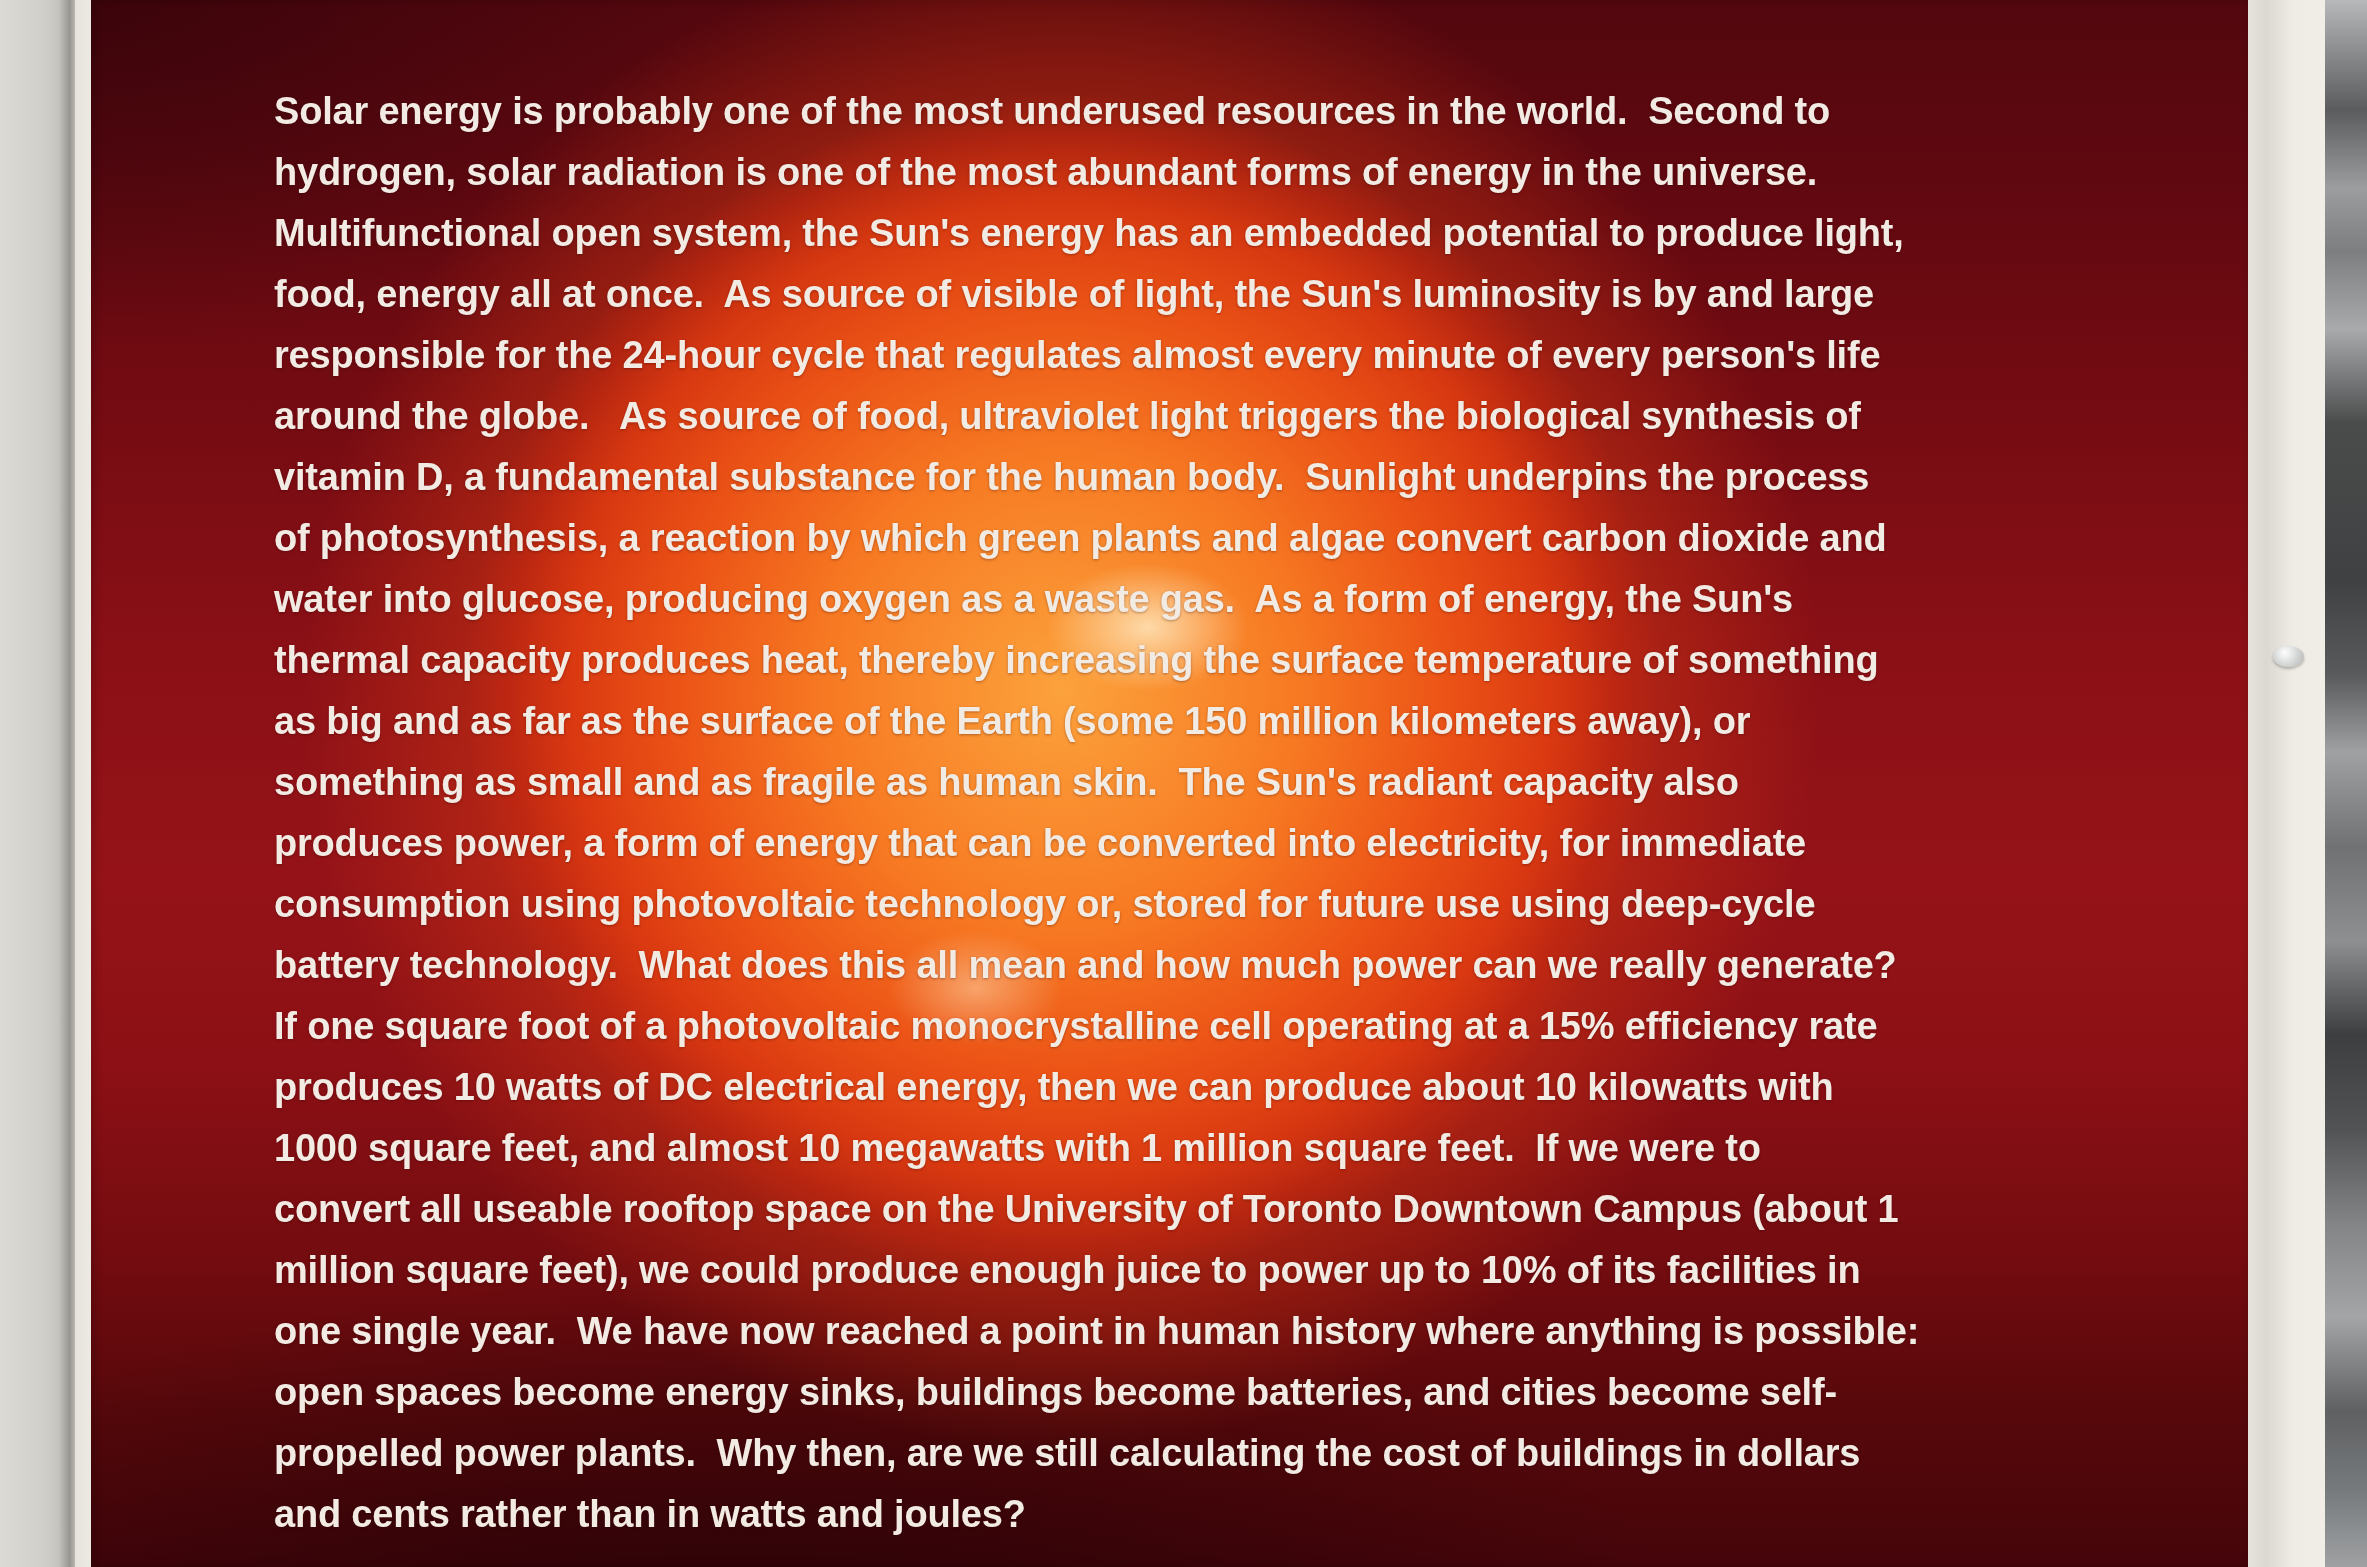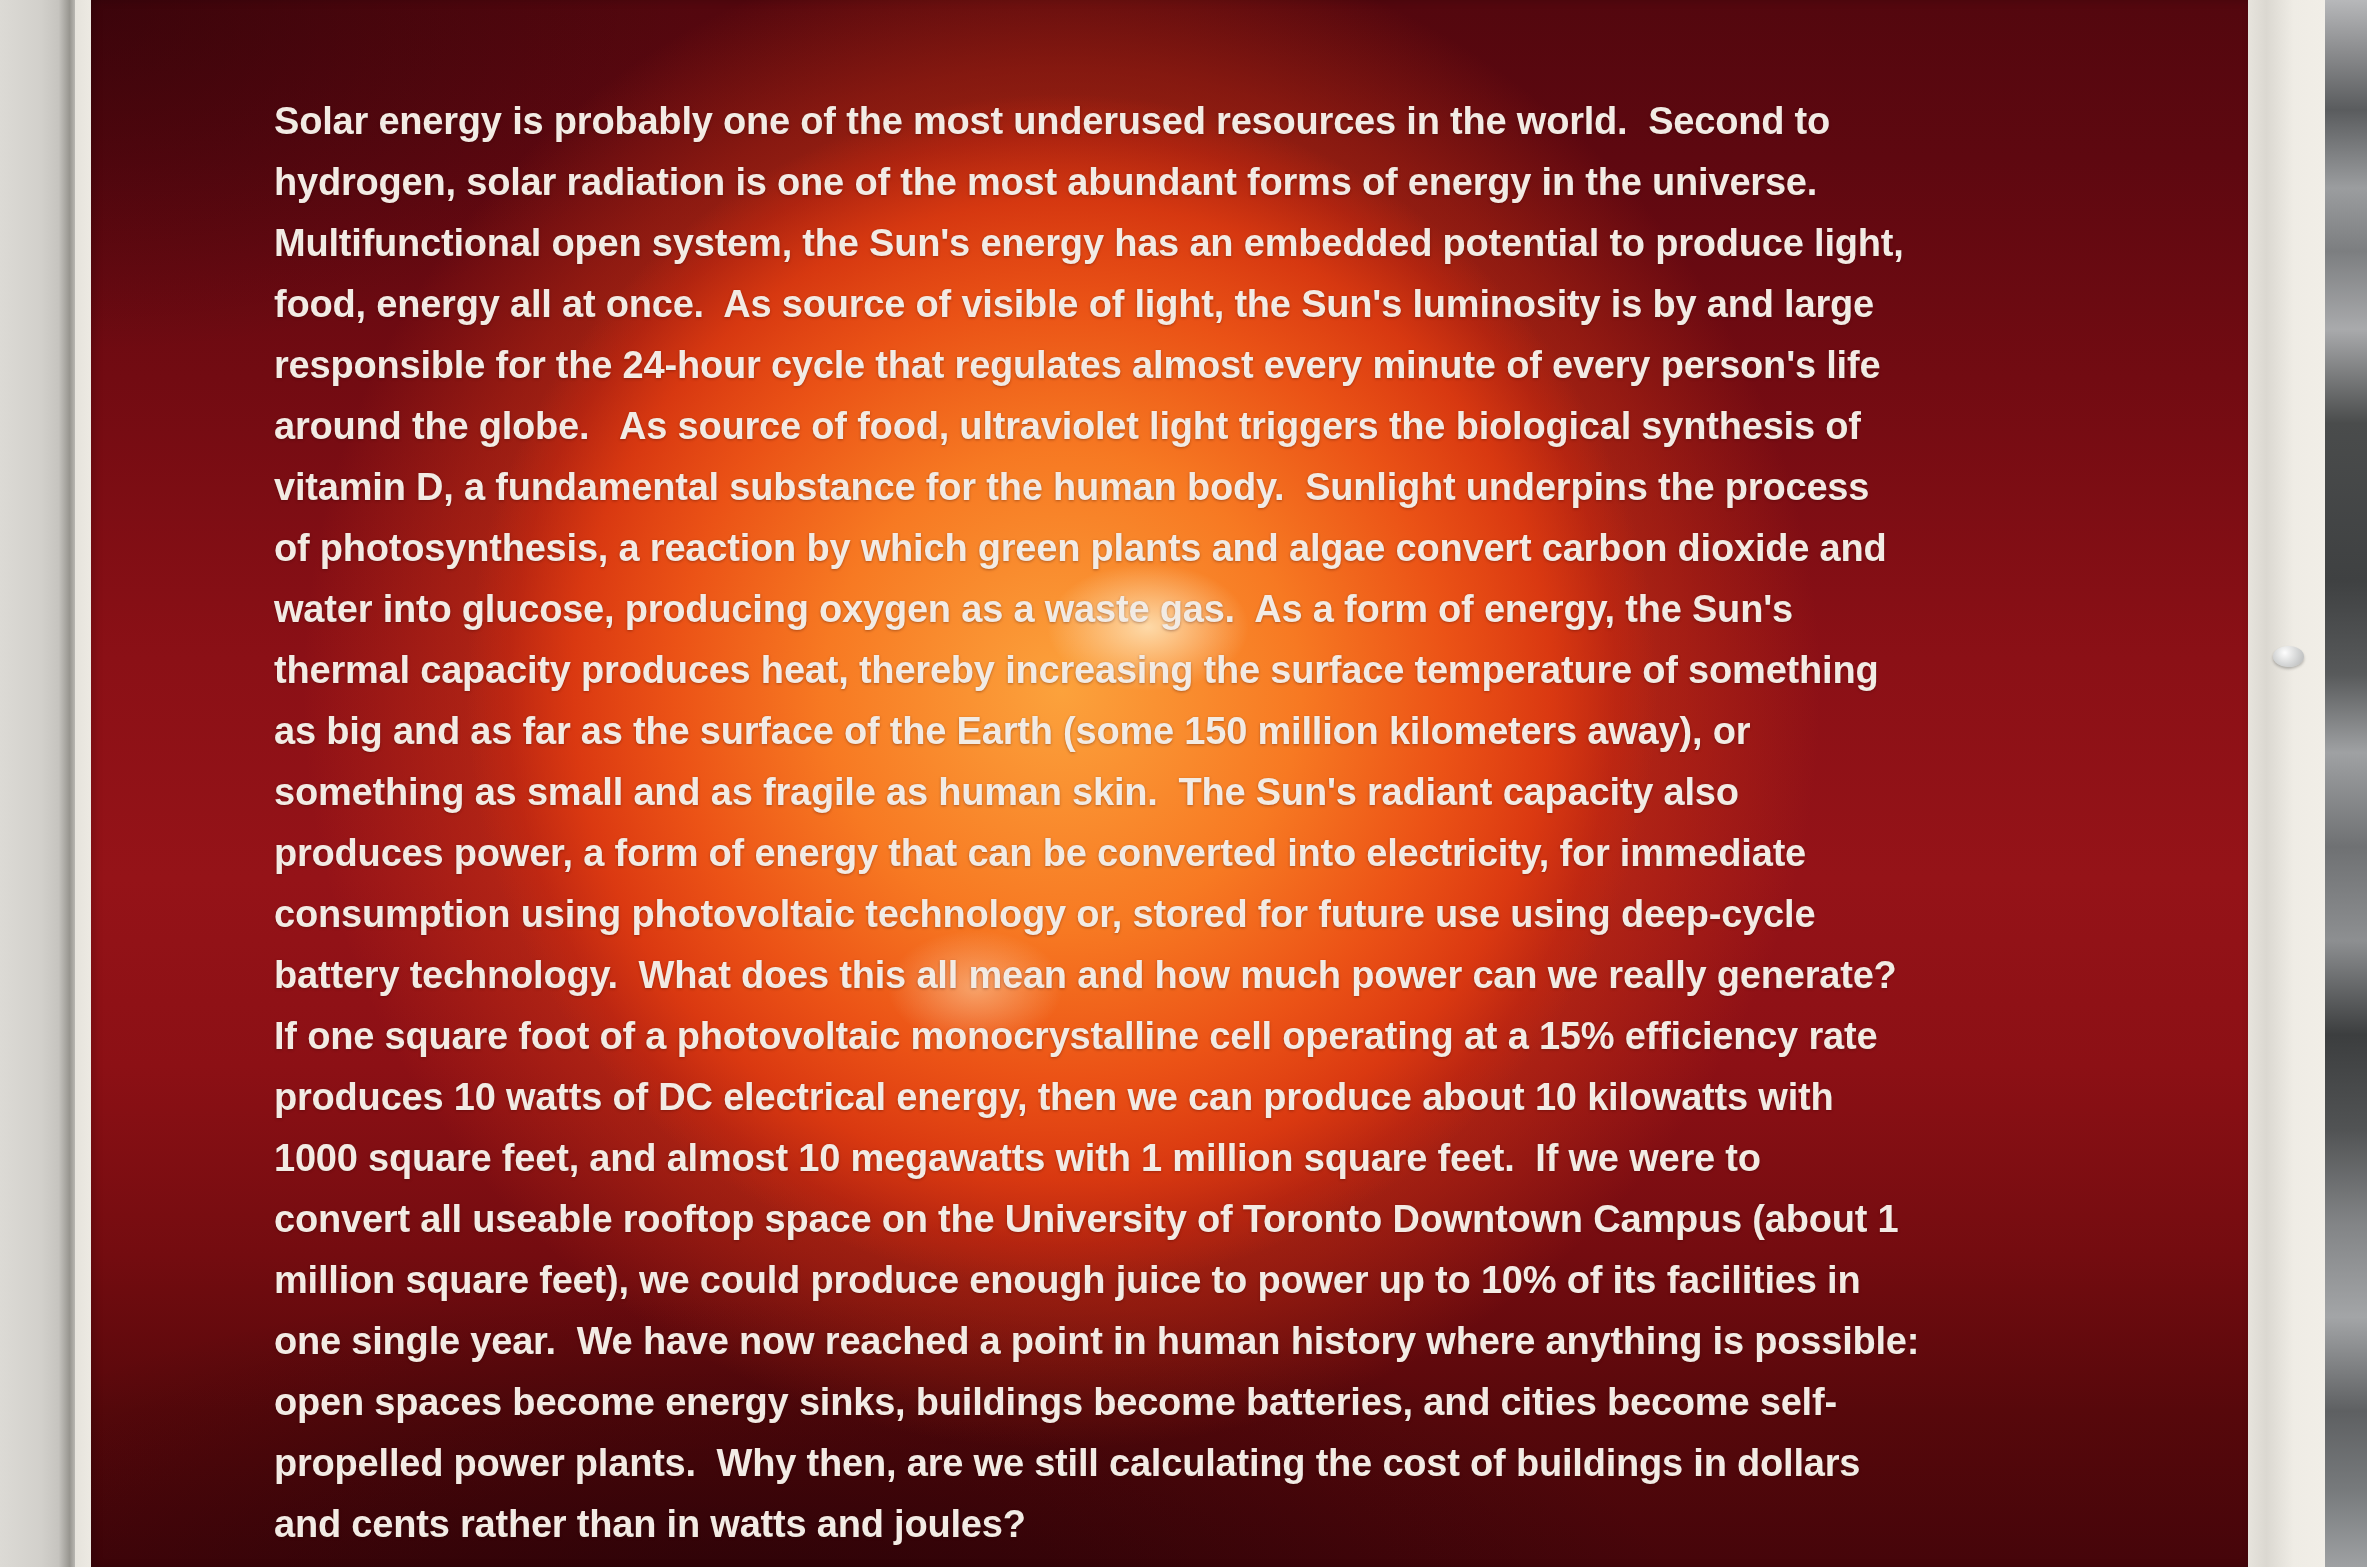--- a/index.html
+++ b/index.html
@@ -30,21 +30,21 @@
   .sun{
     position:absolute;inset:0;
     background:
       radial-gradient(ellipse 144px 91px at 49% 40%,rgba(255,242,208,0.75),rgba(255,242,208,0) 70%),
       radial-gradient(ellipse 125px 82px at 41% 63%,rgba(255,236,200,0.45),rgba(255,236,200,0) 70%),
       radial-gradient(circle 596px at 45% 44%,rgba(255,168,62,0.95) 0%,rgba(250,125,35,0.95) 40%,rgba(240,86,22,0.9) 65%,rgba(226,60,16,0.8) 82%,rgba(202,40,14,0.45) 93%,rgba(190,35,14,0) 100%),
       radial-gradient(circle 759px at 45% 44%,rgba(236,76,20,0.55) 58%,rgba(216,56,18,0.35) 82%,rgba(200,45,16,0) 100%);
   }
   
   .poster-text{
-    position:absolute;left:183px;top:91px;width:1960px;
+    position:absolute;left:183px;top:81px;width:1960px;
     font-size:38px;line-height:61px;font-weight:700;
     letter-spacing:-0.2px;color:#f2ebe4;white-space:pre-wrap;
     text-shadow:0 1px 2.9px rgba(50,0,0,0.35);
   }
   
   .pushpin{
     position:absolute;left:2273px;top:646px;width:31px;height:21px;border-radius:50%;
     background:radial-gradient(circle at 38% 32%,rgba(255,255,255,0.95),rgba(196,200,204,0.65) 55%,rgba(128,132,138,0.55) 100%);
     box-shadow:0 1.9px 2.9px rgba(0,0,0,0.25);
   }

